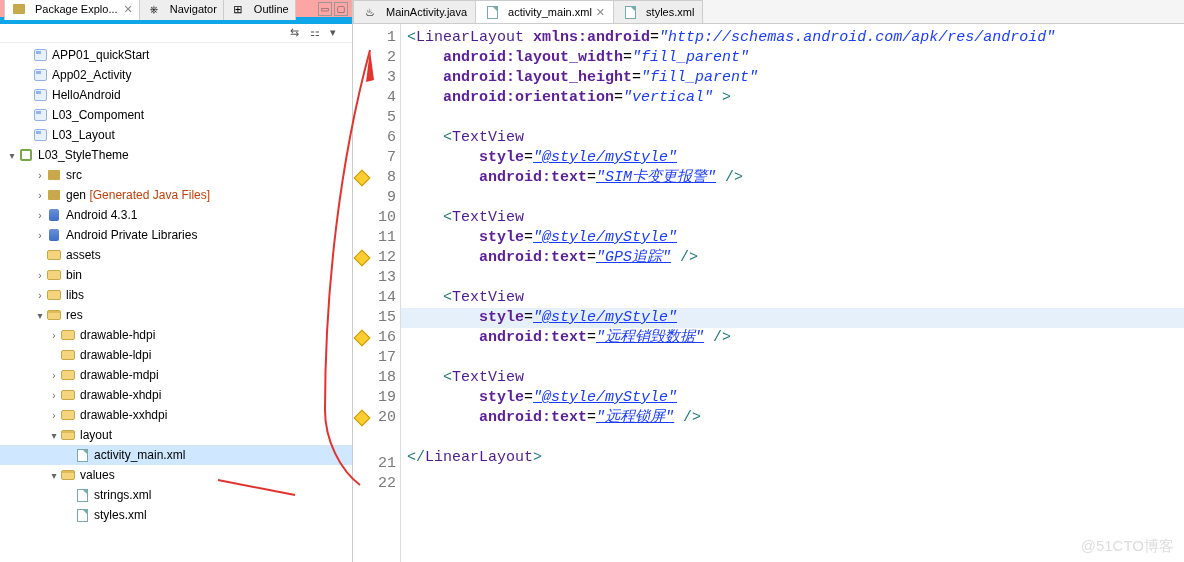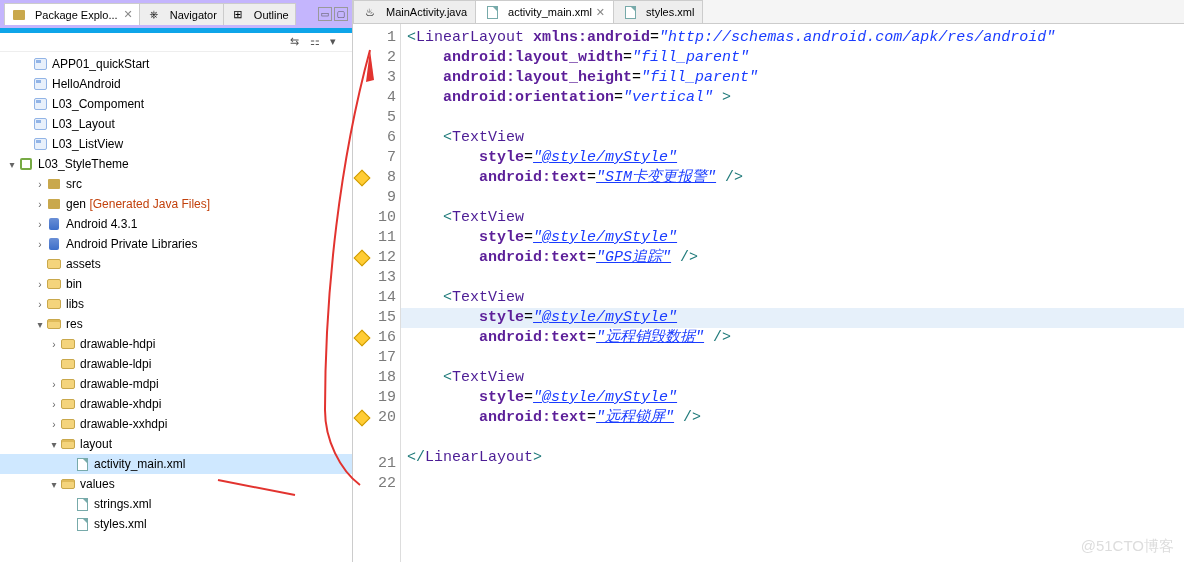--- a/index.html
+++ b/index.html
@@ -16,23 +16,23 @@
 .sidebar {
   width: 353px;
   border-right: 1px solid #ccc;
   display: flex;
   flex-direction: column;
   background: #fff;
 }
 .side-tabs {
   display: flex;
   align-items: center;
-  height: 33px;
-  border-bottom: 5px solid #0ea5e9;
-  background: #c4b5fd;
+  height: 24px;
+  border-bottom: 7px solid #0ea5e9;
+  background: #fca5a5;
   padding: 0 4px;
 }
 .side-tab {
   display: flex;
   align-items: center;
   gap: 4px;
   padding: 2px 6px;
   height: 22px;
   background: #fff;
   border: 1px solid #ccc;
@@ -193,42 +193,42 @@
         <span class="ticon">
           <span class="proj"></span>
         </span>
         <span>APP01_quickStart</span>
       </div>
     <div class="tnode indent-1">
         <span class="twisty"></span>
         <span class="ticon">
           <span class="proj"></span>
         </span>
+        <span>App02_Activity</span>
+      </div>
+    <div class="tnode indent-1">
+        <span class="twisty"></span>
+        <span class="ticon">
+          <span class="proj"></span>
+        </span>
         <span>HelloAndroid</span>
       </div>
     <div class="tnode indent-1">
         <span class="twisty"></span>
         <span class="ticon">
           <span class="proj"></span>
         </span>
         <span>L03_Compoment</span>
       </div>
     <div class="tnode indent-1">
         <span class="twisty"></span>
         <span class="ticon">
           <span class="proj"></span>
         </span>
         <span>L03_Layout</span>
-      </div>
-    <div class="tnode indent-1">
-        <span class="twisty"></span>
-        <span class="ticon">
-          <span class="proj"></span>
-        </span>
-        <span>L03_ListView</span>
       </div>
 
     <div class="tnode">
         <span class="twisty">▾</span>
         <span class="ticon">
           <span class="pkg-root"></span>
         </span>
         <span>L03_StyleTheme</span>
       </div>
 

